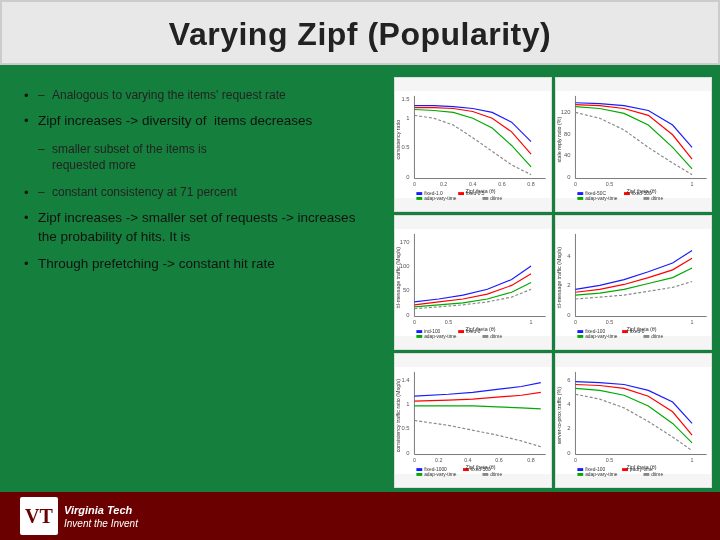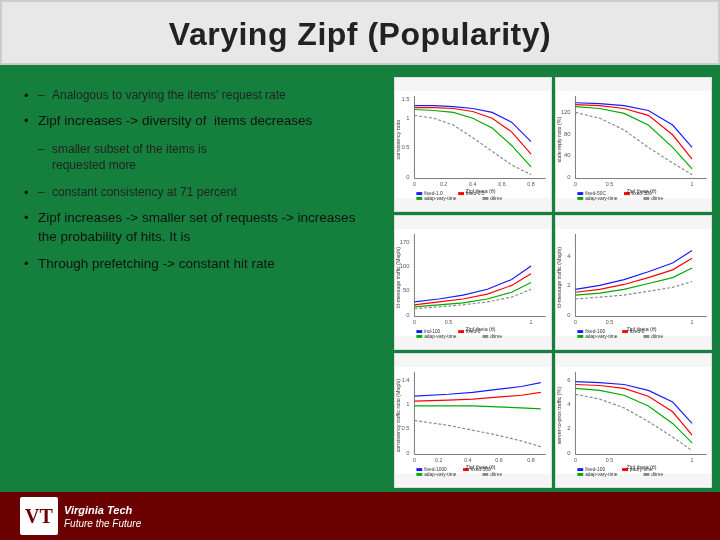--- a/index.html
+++ b/index.html
@@ -394,18 +394,18 @@
     </div>
   </div>
 
   <div class="footer">
     <div class="footer-logo">
       <div class="footer-logo-box">
         <span class="vt-logo-inner">VT</span>
       </div>
       <div>
         <div class="footer-logo-text">Virginia Tech</div>
-        <div class="footer-tagline">Future the Future</div>
+        <div class="footer-tagline">Invent the Invent</div>
       </div>
     </div>
   </div>
 
 </div>
 
 </body></html>

